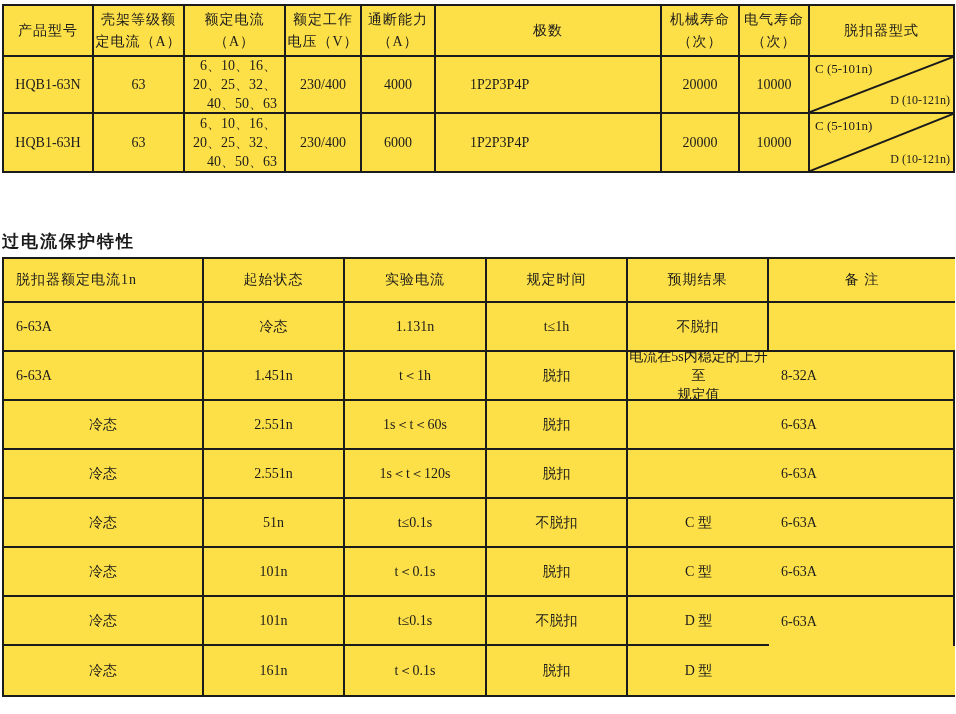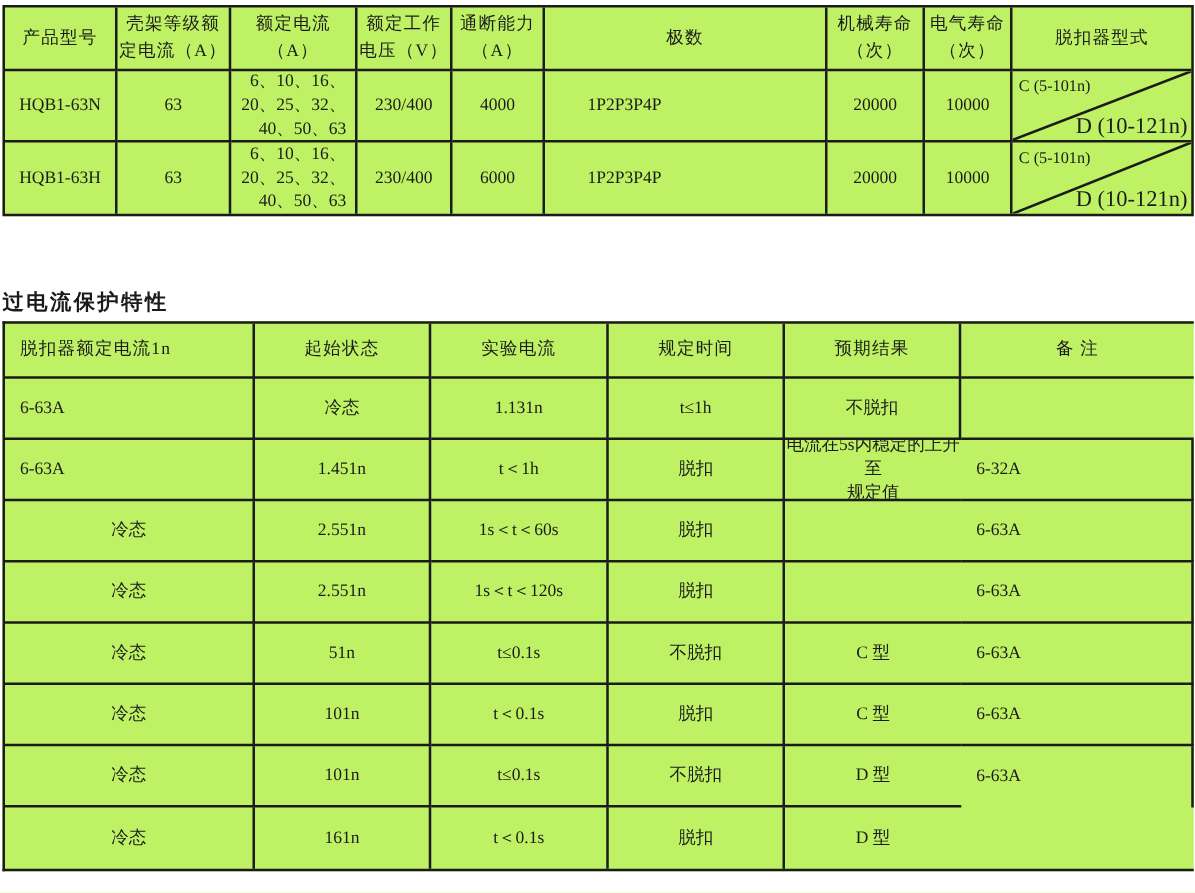--- a/index.html
+++ b/index.html
@@ -3,21 +3,21 @@
 <meta charset="utf-8">
 <style>
   html,body{margin:0;padding:0;background:#ffffff;}
   .page{
     position:relative;width:956px;height:714px;background:#ffffff;
     font-family:"Liberation Serif","DejaVu Serif",serif;color:#1b1b1b;
     overflow:hidden;
   }
   .tbl{
     position:absolute;display:grid;box-sizing:border-box;
-    border:2px solid #1b1b1b;background:#bef264;
+    border:2px solid #1b1b1b;background:#fde047;
   }
   #spec-table{
     left:2px;top:4px;
     grid-template-columns:90px 91px 101px 76px 74px 226px 78px 70px 143px;
     grid-template-rows:51px 57px 57px;
   }
   #prot-table{
     left:2px;top:257px;
     grid-template-columns:200px 141px 142px 141px 141px 186px;
     grid-template-rows:44px repeat(8,49px);
@@ -32,21 +32,21 @@
   }
   .hdr{letter-spacing:1px;line-height:22px;}
   .last-col{border-right:none;}
   .last-row{border-bottom:none;}
   .left{justify-content:flex-start;text-align:left;padding-left:12px;}
   .ratedlist{justify-content:flex-start;text-align:right;padding-left:8px;line-height:19px;}
   .poles{justify-content:flex-start;padding:0 34px;}
   .trip{position:relative;padding:0;}
   .trip svg{position:absolute;left:0;top:0;width:100%;height:100%;display:block;}
   .trip .trip-c{position:absolute;top:4px;left:5px;font-size:13px;line-height:15px;}
-  .trip .trip-d{position:absolute;bottom:4px;right:3px;font-size:18px;line-height:15px;}
+  .trip .trip-d{position:absolute;bottom:4px;right:3px;font-size:12px;line-height:15px;}
   .section-title{
     position:absolute;left:2px;top:230px;
     font-size:17px;font-weight:bold;letter-spacing:2px;
   }
 </style>
 </head>
 <body>
 
 <div class="page">
 
@@ -132,21 +132,21 @@
     <div class="cell">不脱扣</div>
     <div class="cell last-col"></div>
 
     <div class="cell left">6-63A</div>
     <div class="cell">1.451n</div>
     <div class="cell">t＜1h</div>
     <div class="cell">脱扣</div>
     <div class="cell last-col">电流在5s内稳定的上升至
 规定值</div>
 
-    <div class="cell left">6-32A</div>
+    <div class="cell left">8-32A</div>
     <div class="cell">冷态</div>
     <div class="cell">2.551n</div>
     <div class="cell">1s＜t＜60s</div>
     <div class="cell">脱扣</div>
     <div class="cell last-col"></div>
 
     <div class="cell left">6-63A</div>
     <div class="cell">冷态</div>
     <div class="cell">2.551n</div>
     <div class="cell">1s＜t＜120s</div>

